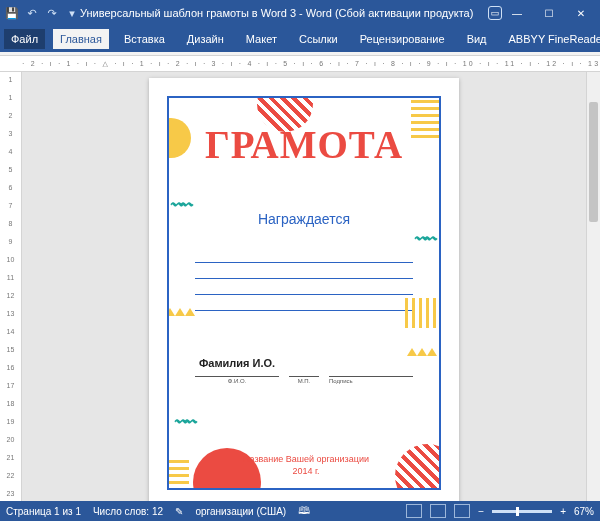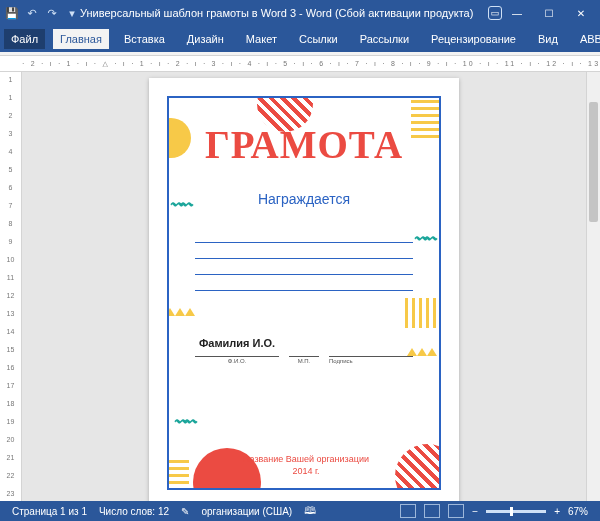--- a/index.html
+++ b/index.html
@@ -15,42 +15,42 @@
   .tab.file{background:#1e3e6e}
   .tab.active{background:#f3f3f3;color:#2b579a}
   .ribbon-collapsed{background:#f3f3f3;height:4px;border-bottom:1px solid #d4d4d4}
   .ruler-h{background:#fff;height:16px;border-bottom:1px solid #d4d4d4;display:flex;align-items:center;padding-left:22px;font-size:7px;color:#777;letter-spacing:2.2px;overflow:hidden;white-space:nowrap}
   .workspace{display:flex;height:429px;background:#e6e6e6}
   .ruler-v{width:22px;background:#fff;border-right:1px solid #d4d4d4;font-size:7px;color:#777;display:flex;flex-direction:column;align-items:center;padding-top:4px;gap:11px;overflow:hidden}
   .canvas{flex:1;overflow:hidden;position:relative;padding:6px 0 0 0}
   .page{width:310px;height:430px;background:#fff;margin:0 auto;box-shadow:0 1px 4px rgba(0,0,0,.25);padding:18px;position:relative}
   .cert{width:100%;height:100%;border:2px solid #2b63c3;position:relative;overflow:hidden;padding:18px 12px 8px}
   .cert-title{font-family:Georgia,serif;font-weight:bold;font-size:39px;color:#eb4b42;text-align:center;letter-spacing:1px;margin-top:6px}
-  .cert-sub{text-align:center;color:#2b63c3;font-size:14px;margin-top:24px;font-weight:500}
+  .cert-sub{text-align:center;color:#2b63c3;font-size:14px;margin-top:44px;font-weight:500}
   .lines{margin-top:20px;padding:0 14px}
   .line{border-bottom:1px solid #2b63c3;height:16px}
   .sig-block{margin-top:46px;padding:0 14px;display:flex;align-items:flex-end;gap:10px}
   .sig-col{flex:1;text-align:center}
   .sig-name{font-size:11px;color:#222;border-bottom:1px solid #555;padding-bottom:7px;font-weight:600}
   .sig-lbl{font-size:6px;color:#555;margin-top:1px}
   .sig-small{width:30px;text-align:center}
   .sig-small .u{border-bottom:1px solid #555;height:12px}
   .sig-sign{flex:1}
   .sig-sign .u{border-bottom:1px solid #555;height:12px}
   .org{position:absolute;bottom:10px;left:4px;right:0;text-align:center;font-size:9px;color:#eb4b42;line-height:1.4}
   
   .shape{position:absolute}
   .stripes-red{background:repeating-linear-gradient(45deg,#eb4b42 0 4px,transparent 4px 8px)}
   .stripes-yel{background:repeating-linear-gradient(0deg,#f7c948 0 3px,transparent 3px 7px)}
   .stripes-yel2{background:repeating-linear-gradient(90deg,#f7c948 0 3px,transparent 3px 7px)}
   .circ{border-radius:50%}
   .zig{color:#1aa59a;font-size:12px;letter-spacing:-2px;font-weight:bold}
   .tri-row{display:flex}
   .tri{width:0;height:0;border-left:5px solid transparent;border-right:5px solid transparent;border-bottom:8px solid #f7c948}
-  .statusbar{height:20px;background:#2b579a;display:flex;align-items:center;padding:0 12px;font-size:10px;color:#fff;gap:12px}
+  .statusbar{height:20px;background:#2b579a;display:flex;align-items:center;padding:0 6px;font-size:10px;color:#fff;gap:12px}
   .sb-right{margin-left:auto;display:flex;align-items:center;gap:8px}
   .view-btn{width:16px;height:14px;border:1px solid #cfe0f5;opacity:.7}
   .zoom-slider{width:60px;height:3px;background:#cfe0f5;position:relative}
   .zoom-slider::after{content:"";position:absolute;left:40%;top:-3px;width:3px;height:9px;background:#fff}
   .scrollbar-v{width:14px;background:#f0f0f0;border-left:1px solid #d4d4d4;position:relative}
   .thumb{position:absolute;left:2px;right:2px;top:30px;height:120px;background:#c4c4c4;border-radius:2px}
   .smiley{width:14px;height:14px;border:1px solid #cfe0f5;border-radius:3px;display:flex;align-items:center;justify-content:center;font-size:9px}
 </style>
 </head>
 <body>
@@ -71,21 +71,20 @@
   </div>
 </div>
 
 <div class="ribbon-tabs">
   <div class="tab file">Файл</div>
   <div class="tab active">Главная</div>
   <div class="tab">Вставка</div>
   <div class="tab">Дизайн</div>
   <div class="tab">Макет</div>
   <div class="tab">Ссылки</div>
-  <div class="tab">Рассылки</div>
   <div class="tab">Рецензирование</div>
   <div class="tab">Вид</div>
   <div class="tab">ABBYY FineReader 12</div>
 
 </div>
 <div class="ribbon-collapsed"></div>
 
 <div class="ruler-h">· 2 · ı · 1 · ı · △ · ı · 1 · ı · 2 · ı · 3 · ı · 4 · ı · 5 · ı · 6 · ı · 7 · ı · 8 · ı · 9 · ı · 10 · ı · 11 · ı · 12 · ı · 13 · ı · 14 · ı · 15 · ı · △ · ı · 17 · ı · 18 · ı</div>
 
 <div class="workspace">

